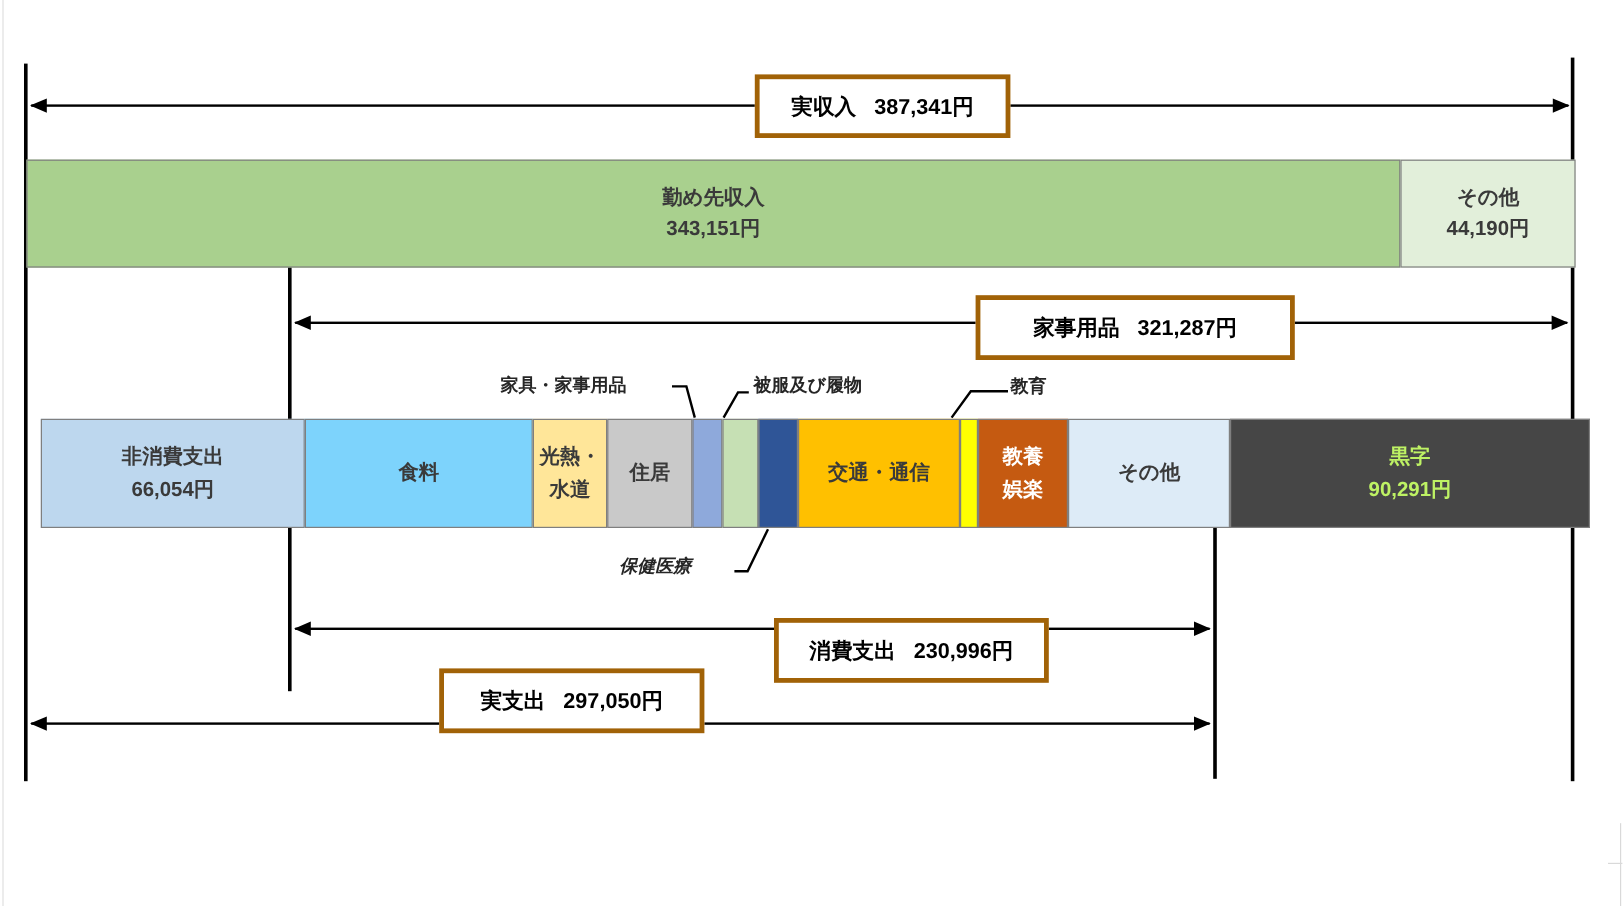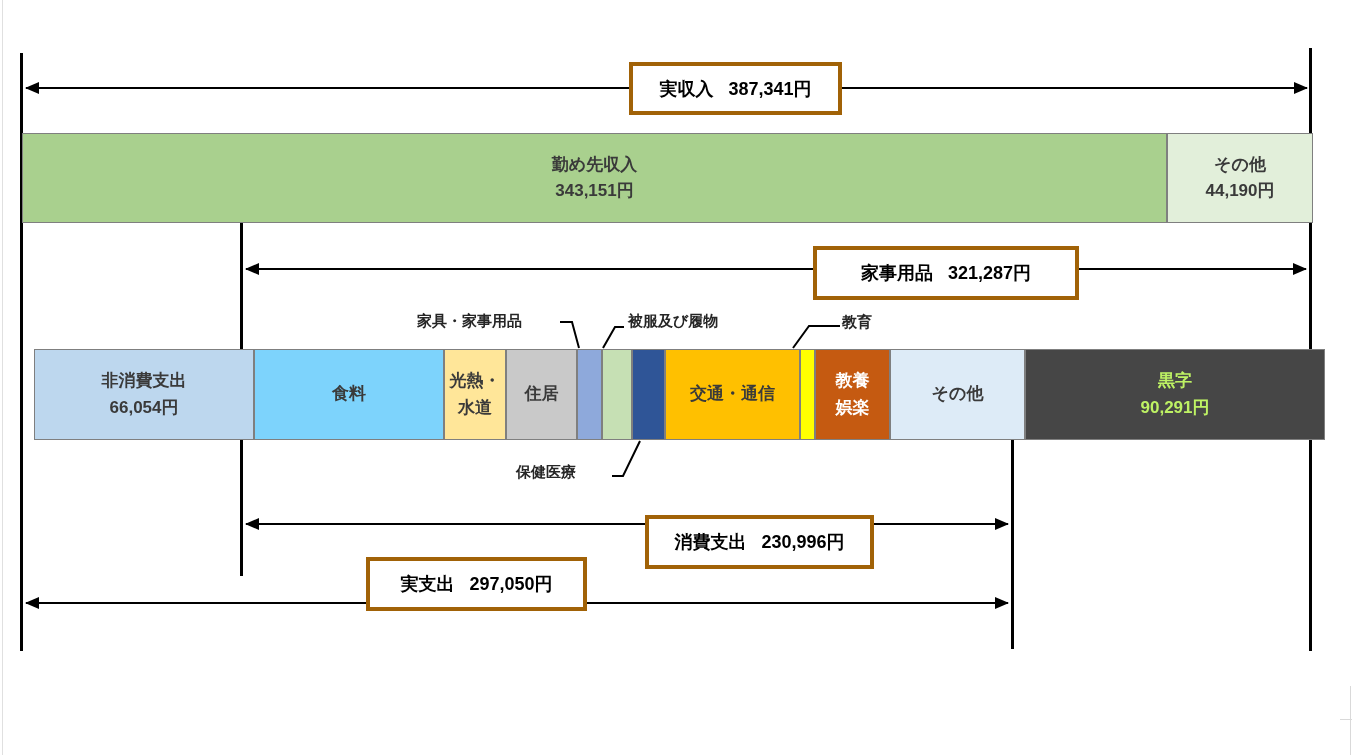--- a/index.html
+++ b/index.html
@@ -66,21 +66,21 @@
 
   <div class="darrow" style="left:246px;top:268px;width:1060px;"></div>
   <div class="abox" style="left:813px;top:246px;width:258px;height:46px;">
     <span>家事用品</span>
     <span>321,287円</span>
   </div>
 
   <div class="callout" style="left:417px;top:312px;">家具・家事用品</div>
   <div class="callout" style="left:628px;top:312px;">被服及び履物</div>
   <div class="callout" style="left:842px;top:313px;">教育</div>
-  <div class="callout" style="left:516px;top:463px;">保健医療</div>
+  <div class="callout" style="left:516px;top:463px;font-style:italic;">保健医療</div>
 
   <svg class="connectors" width="1353" height="755" viewBox="0 0 1353 755">
     <polyline points="560,322 572,322 579,348" fill="none" stroke="#000" stroke-width="2"></polyline>
     <polyline points="624,327 615,327 603,348" fill="none" stroke="#000" stroke-width="2"></polyline>
     <polyline points="840,326 809,326 793,348" fill="none" stroke="#000" stroke-width="2"></polyline>
     <polyline points="612,476 623,476 640,441" fill="none" stroke="#000" stroke-width="2"></polyline>
   </svg>
 
   <div class="bar" style="left:22px;top:349px;width:1291px;height:91px;padding-left:12px;">
     <div class="seg" style="width: 220px; background: rgb(189, 215, 238);">

